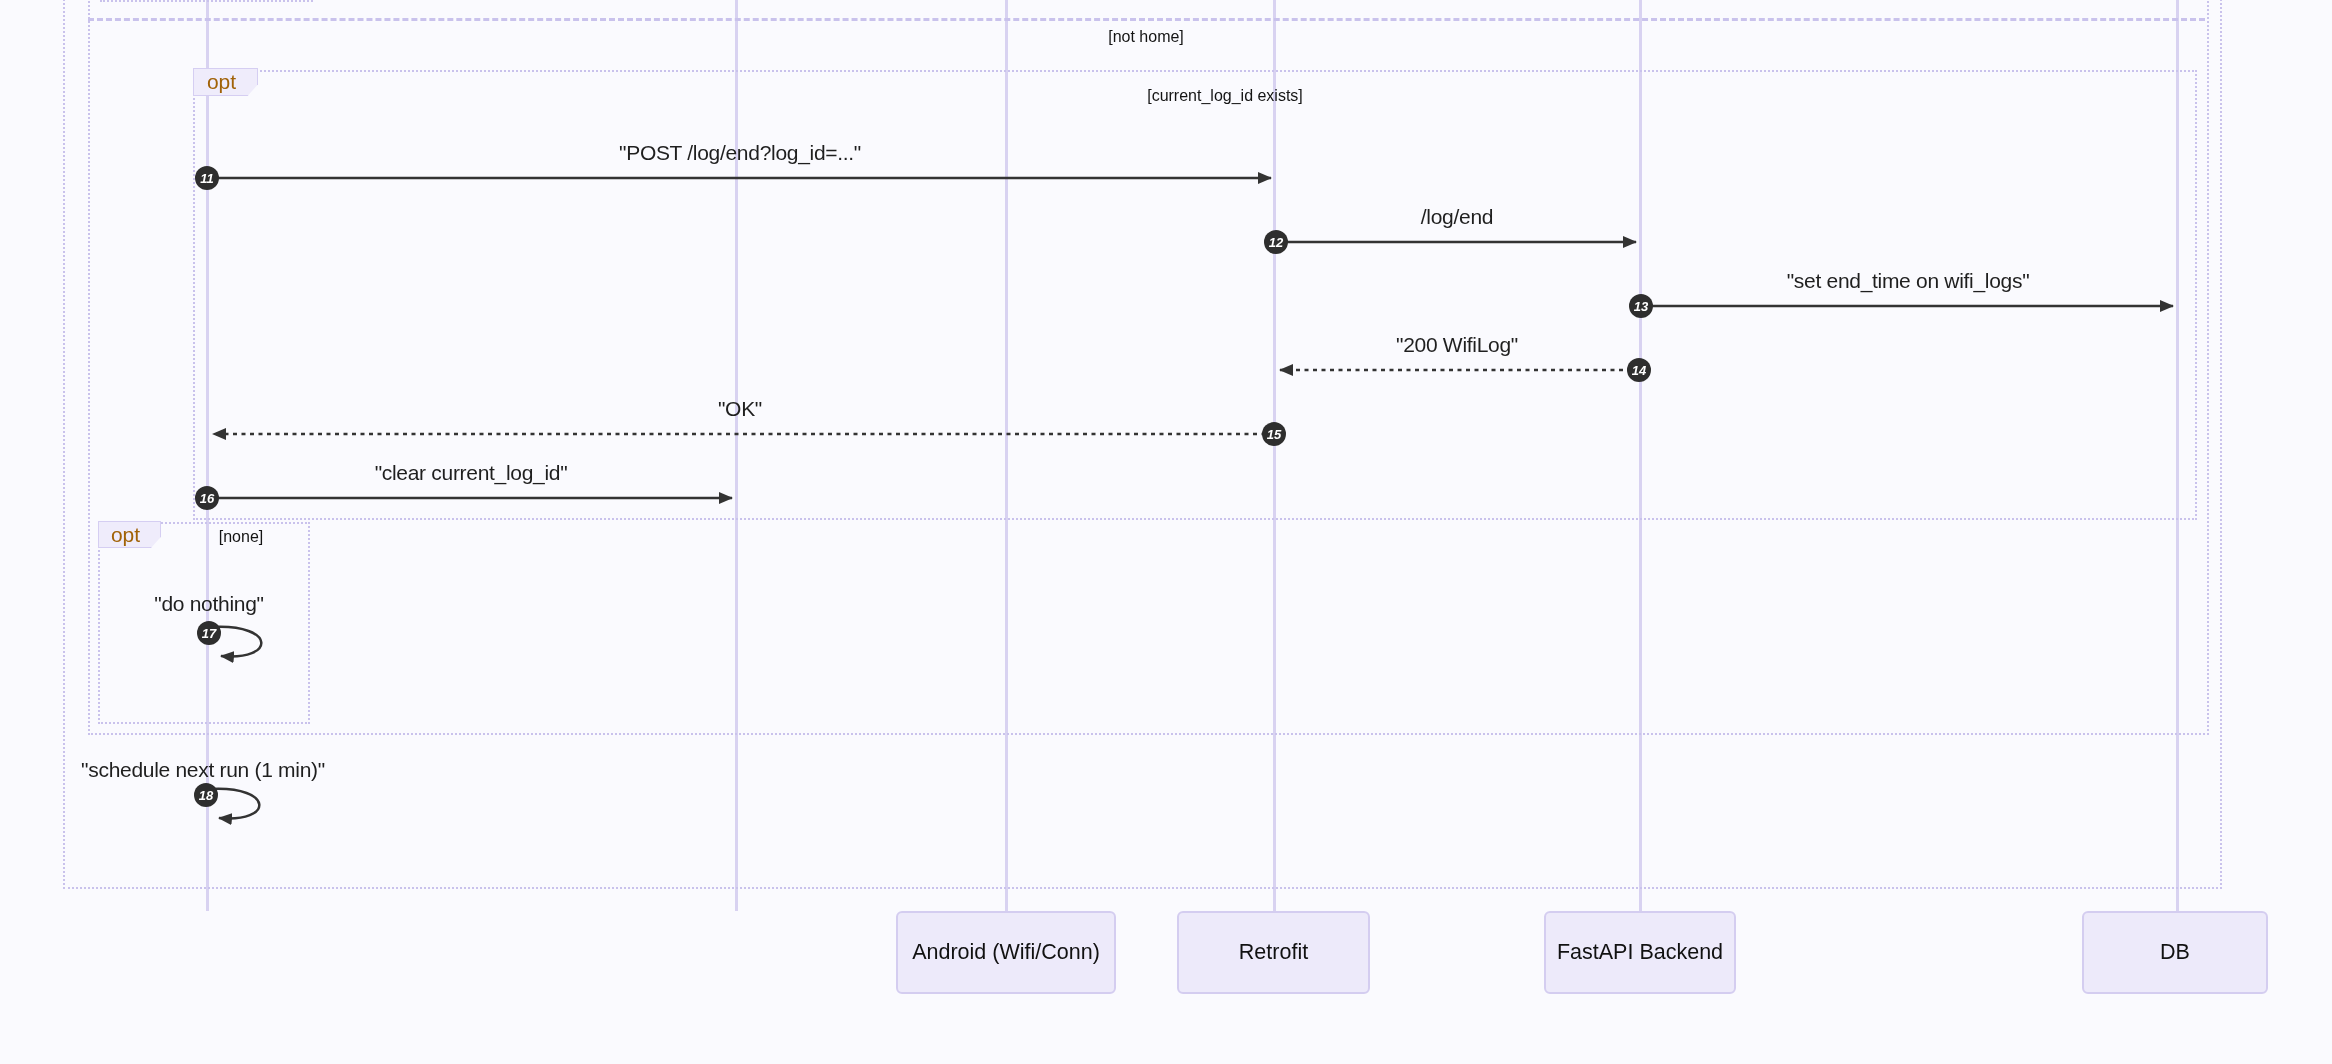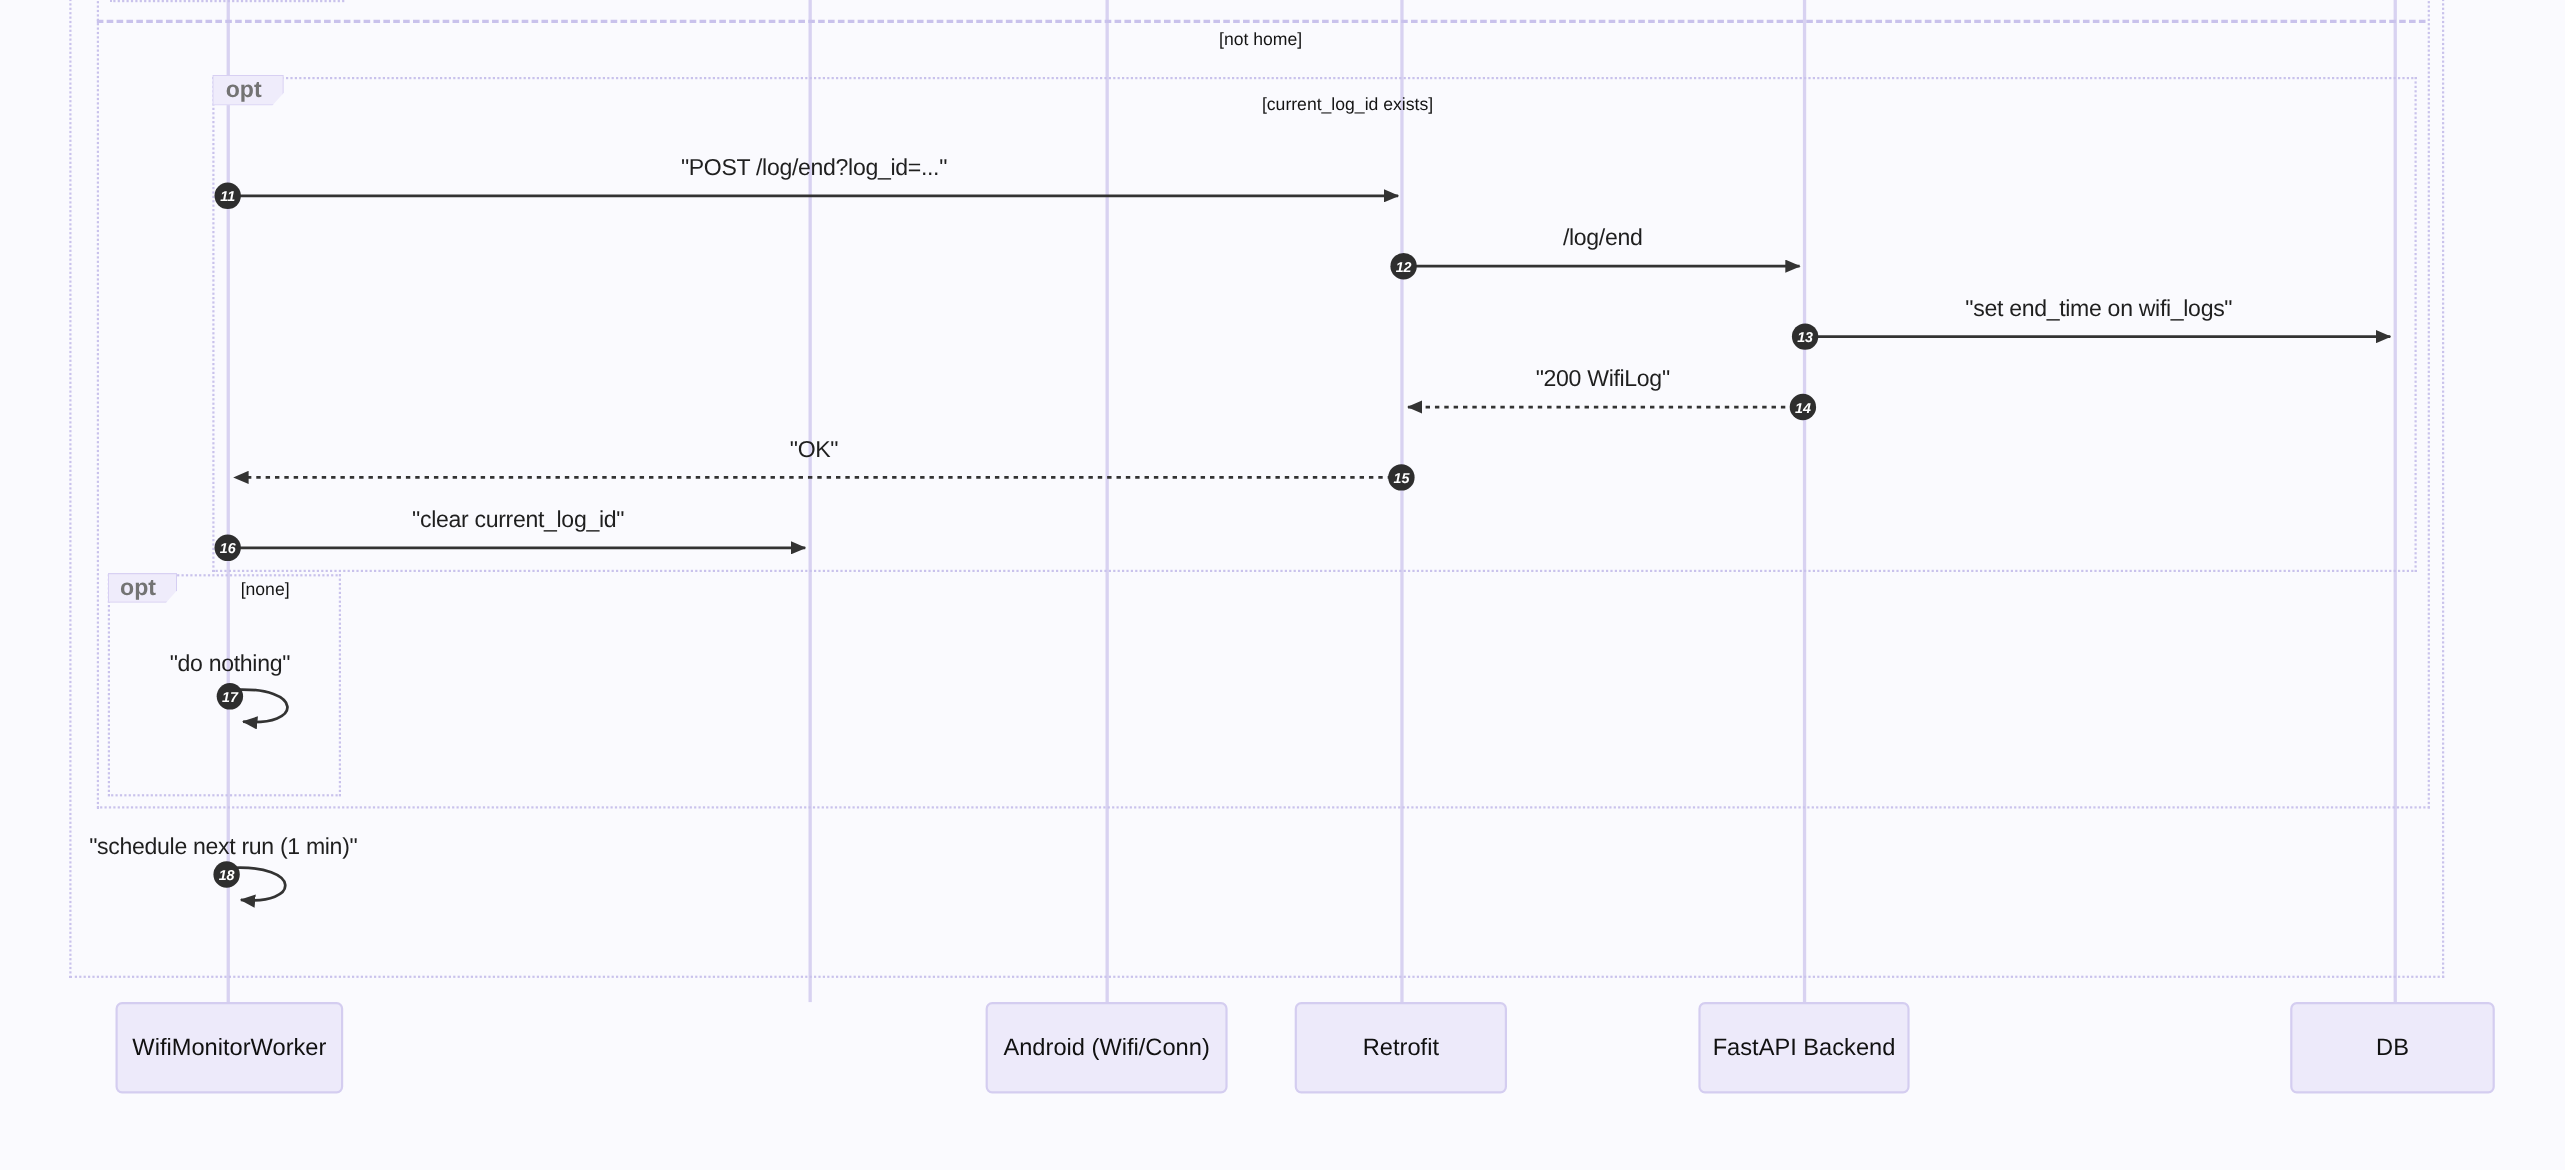--- a/index.html
+++ b/index.html
@@ -9,21 +9,21 @@
   .lifeline{position:absolute;top:0;width:3px;height:911px;background:#d8d2f1;z-index:1;}
 
   .frame{position:absolute;border:2px dotted #c9c2ec;z-index:2;background:transparent;}
   .frame.noTop{border-top:none;}
   .divider{position:absolute;border-top:3px dashed #c9c2ec;z-index:2;height:0;}
   .topfrag{position:absolute;border-top:2px dotted #c9c2ec;z-index:2;height:0;}
 
   .pent{position:absolute;background:#efecfb;border:1px solid #d5cef2;z-index:4;
         clip-path:polygon(0 0,100% 0,100% 58%,84% 100%,0 100%);
         display:flex;align-items:center;justify-content:center;
-        font-size:21px;color:#737373;padding-right:8px;box-sizing:border-box;font-weight:bold;}
+        font-size:21px;color:#a16207;padding-right:8px;box-sizing:border-box;}
 
   .guard{position:absolute;transform:translateX(-50%);white-space:nowrap;
          font-size:16px;color:#141414;z-index:4;}
 
   .msg{position:absolute;transform:translateX(-50%);white-space:nowrap;
        font-size:21px;letter-spacing:-0.3px;color:#1f1f1f;z-index:4;}
 
   .badge{position:absolute;width:24px;height:24px;border-radius:50%;background:#2e2e2e;
          color:#ffffff;font-size:13px;font-weight:bold;display:flex;align-items:center;
          justify-content:center;z-index:5;transform:translate(-50%,-50%);font-style:italic;}
@@ -88,19 +88,18 @@
 
   <div class="badge" style="left:207px;top:178px">11</div>
   <div class="badge" style="left:1276px;top:242px">12</div>
   <div class="badge" style="left:1641px;top:306px">13</div>
   <div class="badge" style="left:1639px;top:370px">14</div>
   <div class="badge" style="left:1274px;top:434px">15</div>
   <div class="badge" style="left:207px;top:498px">16</div>
   <div class="badge" style="left:209px;top:633px">17</div>
   <div class="badge" style="left:206px;top:795px">18</div>
 
-  <div class="participant" style="left:105px;width:207px">WifiMonitorWorker</div>
   <div class="participant" style="left:896px;width:220px">Android (Wifi/Conn)</div>
   <div class="participant" style="left:1177px;width:193px">Retrofit</div>
   <div class="participant" style="left:1544px;width:192px">FastAPI Backend</div>
   <div class="participant" style="left:2082px;width:186px">DB</div>
 
 </div>
 
 </body></html>

